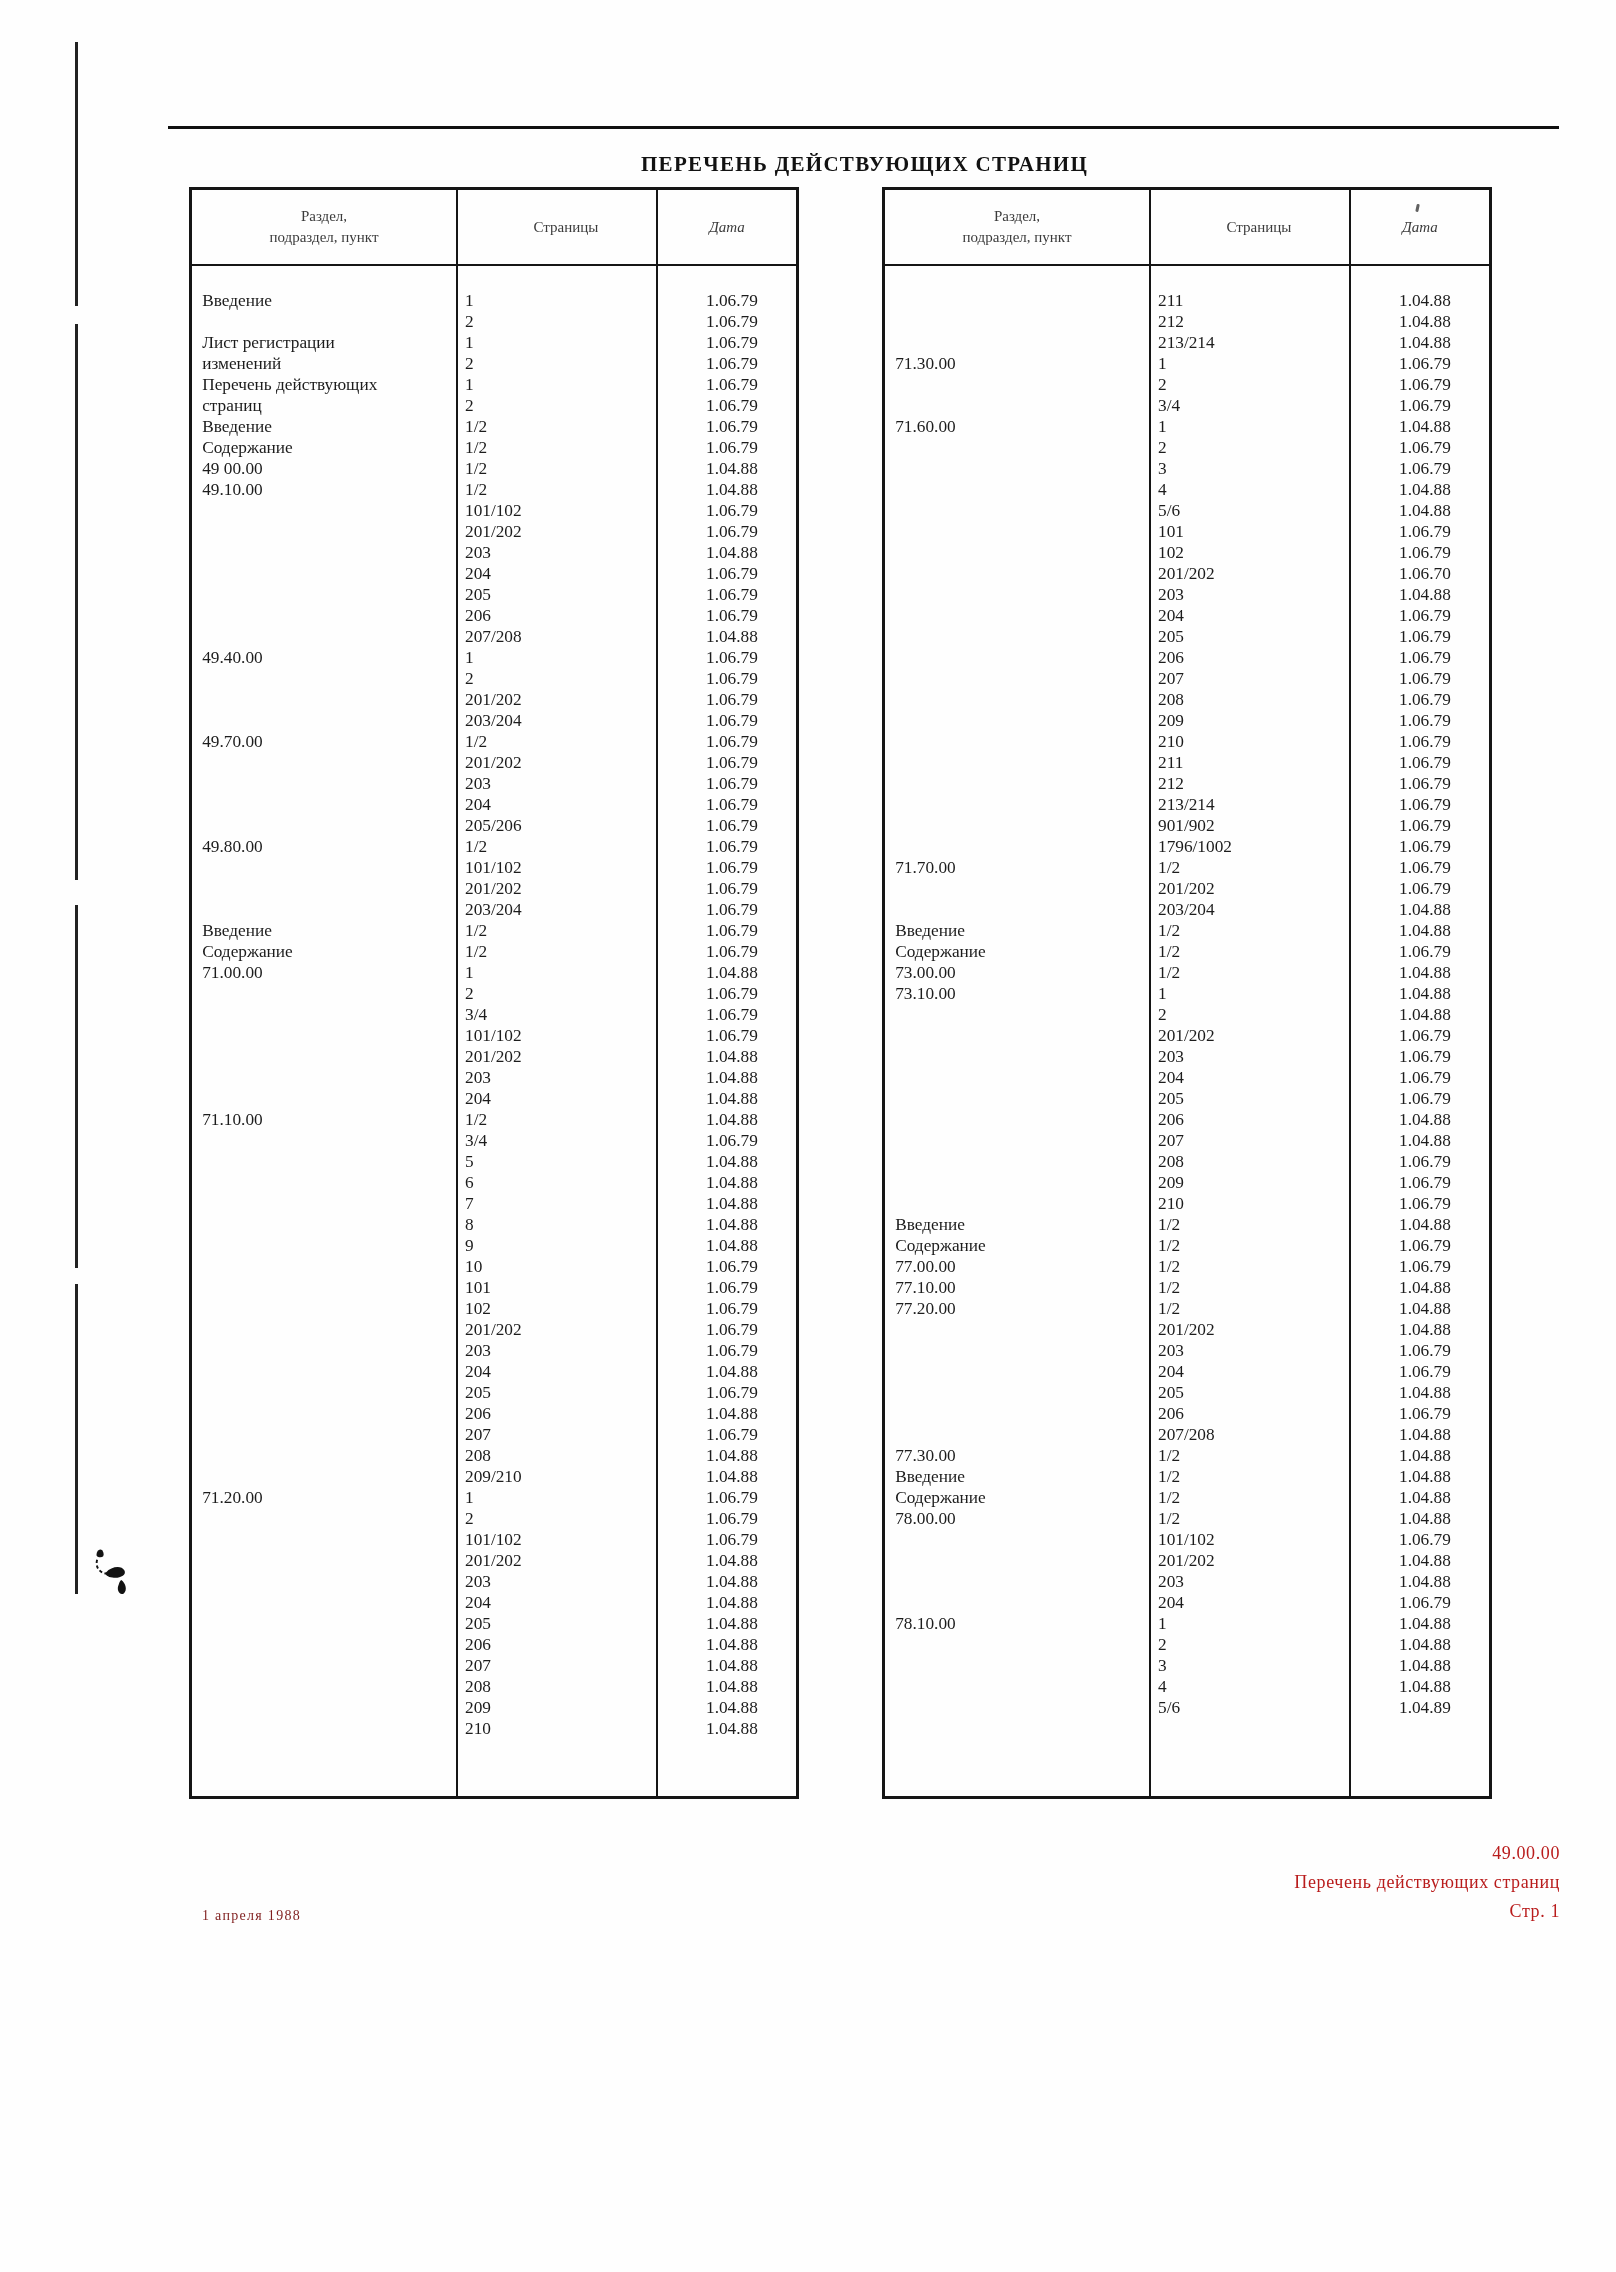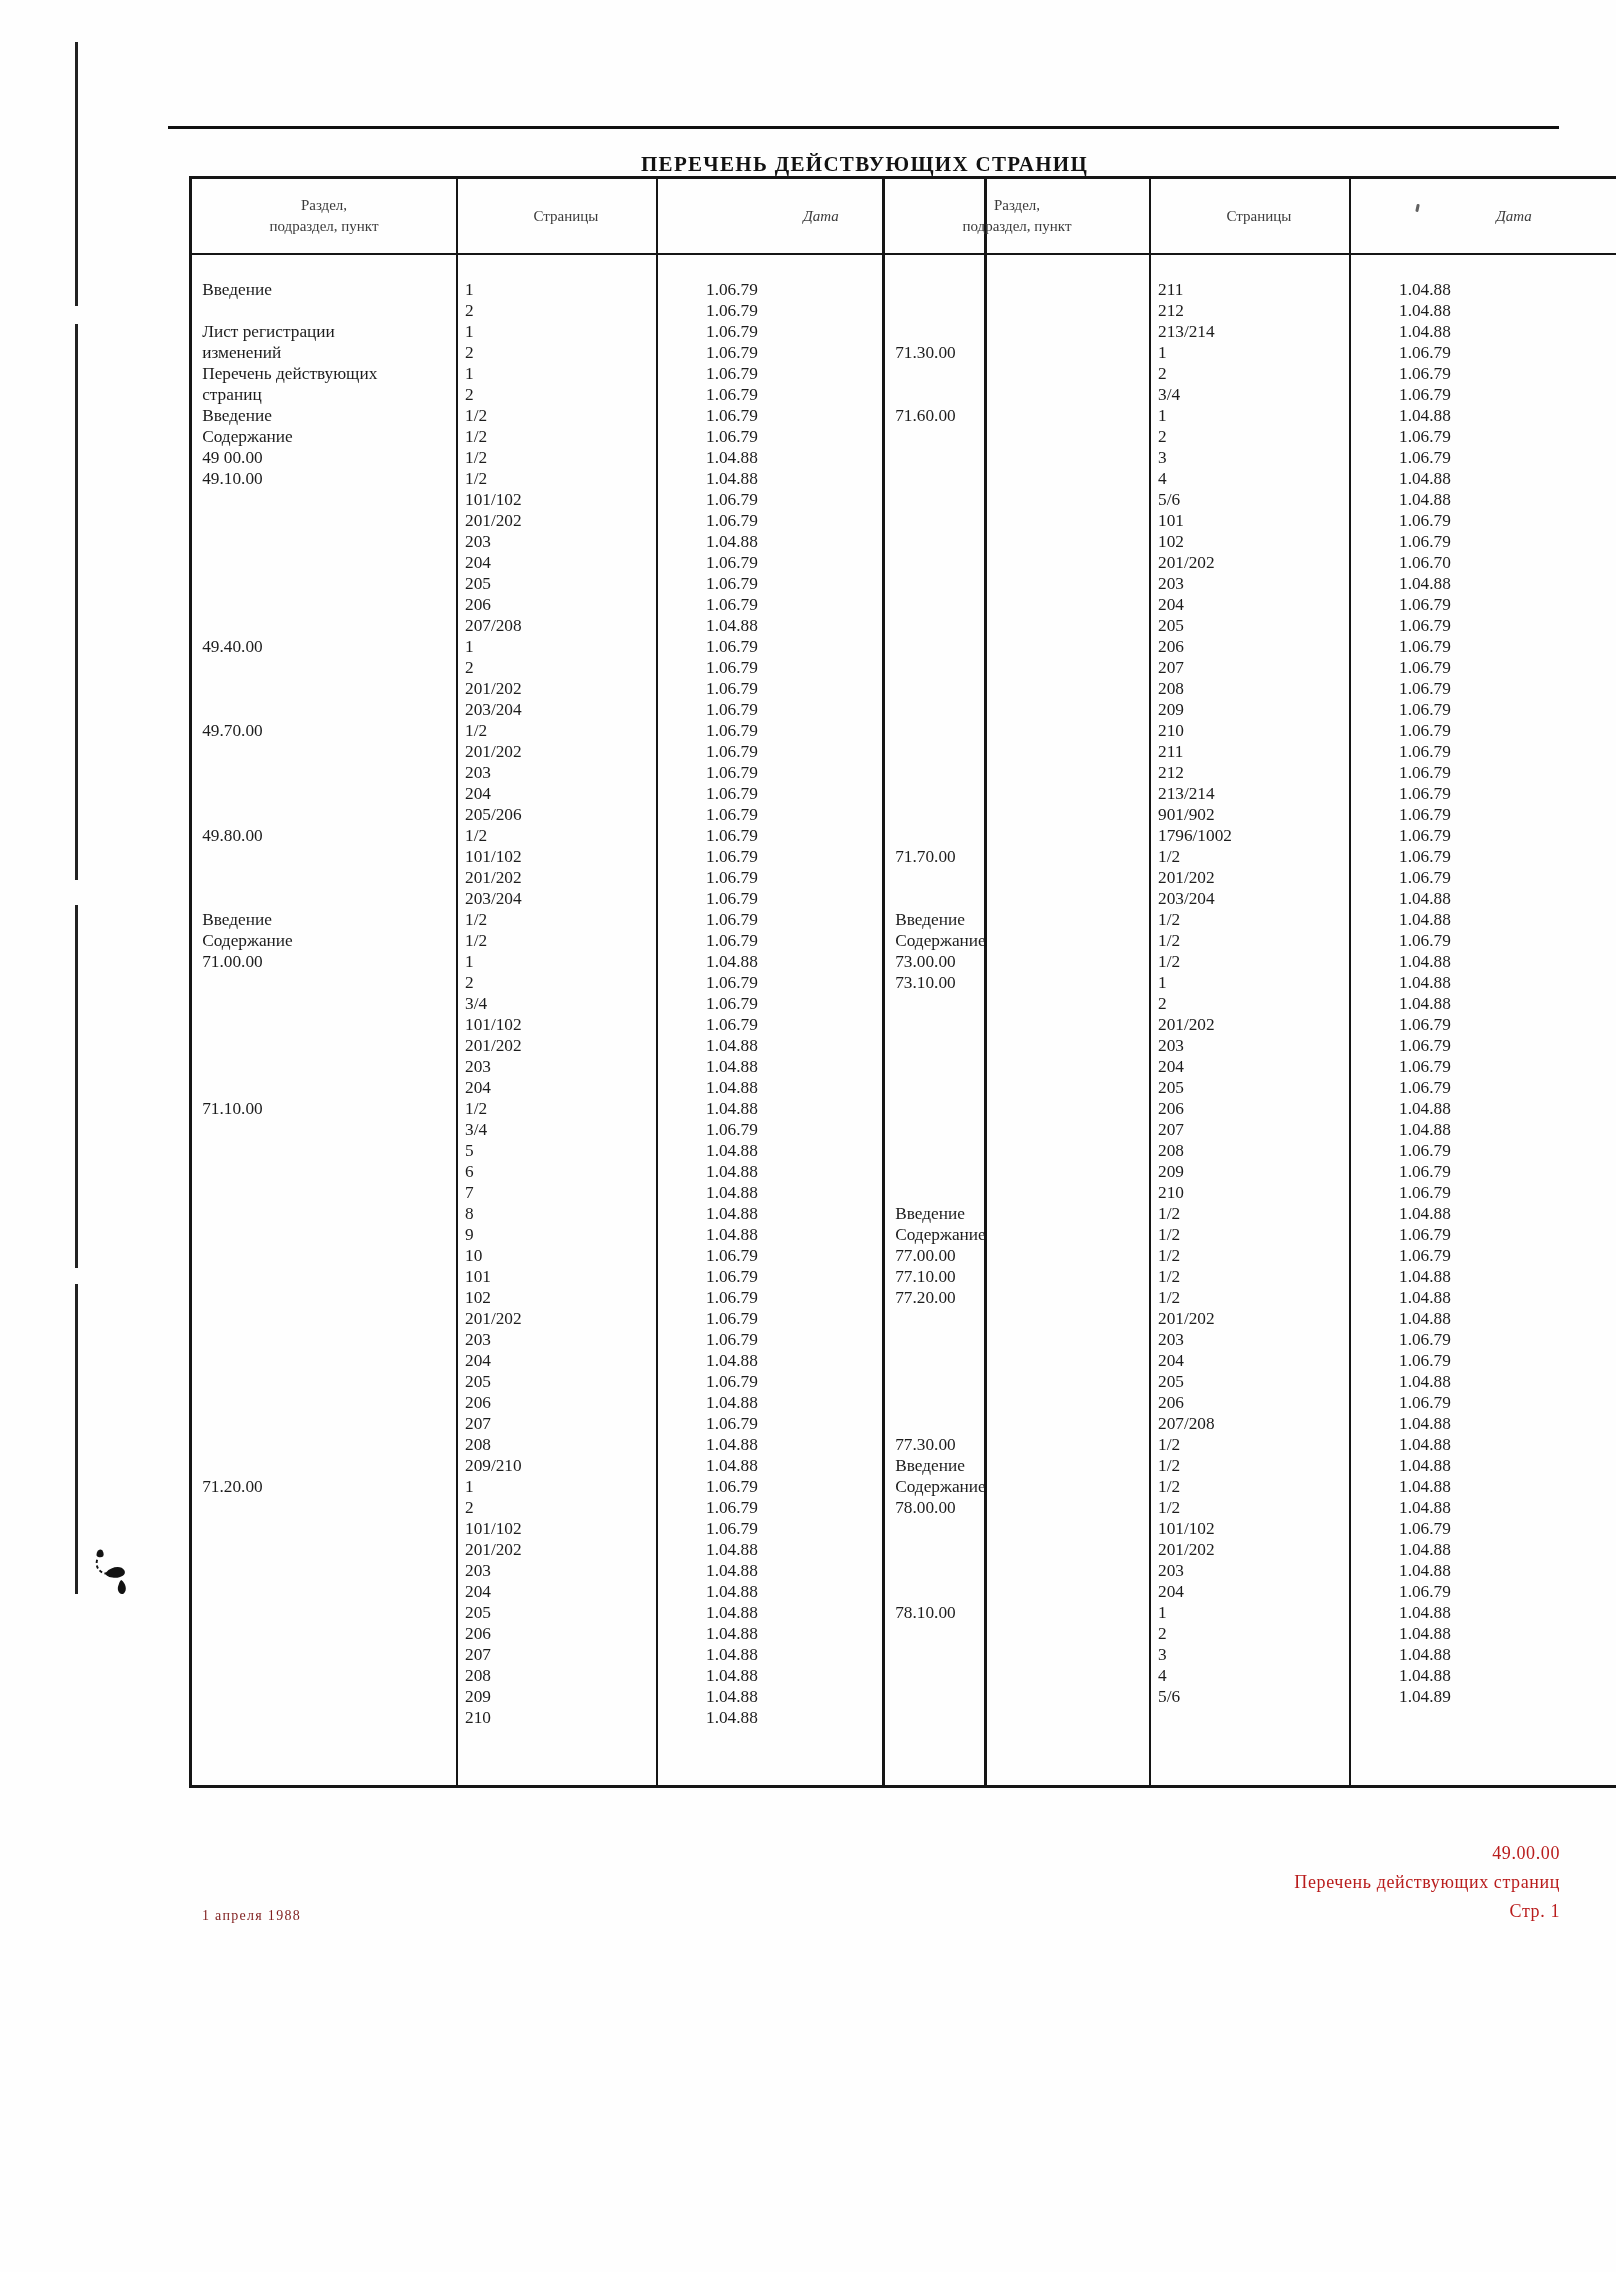--- a/index.html
+++ b/index.html
@@ -31,21 +31,21 @@
     position:absolute;left:168px;top:126px;width:1391px;height:3.2px;
     background:#101010;
   }
   .doc-title{
     position:absolute;left:170px;top:152px;width:1389px;
     text-align:center;font-size:21px;font-weight:bold;letter-spacing:1.3px;
     color:#121212;white-space:nowrap;
   }
 
   .lop-table{
-    position:absolute;top:176px;width:798px;height:1612px;
+    position:absolute;top:187px;width:610px;height:1612px;
     border:3.2px solid #151515;box-sizing:border-box;background:transparent;
   }
   .lop-table.left{left:189px;}
   .lop-table.right{left:882px;}
 
   .sep{position:absolute;top:0;bottom:0;width:1.9px;background:#151515;}
   .sep1{left:264px;}
   .sep2{left:464px;}
 
   .thead{

